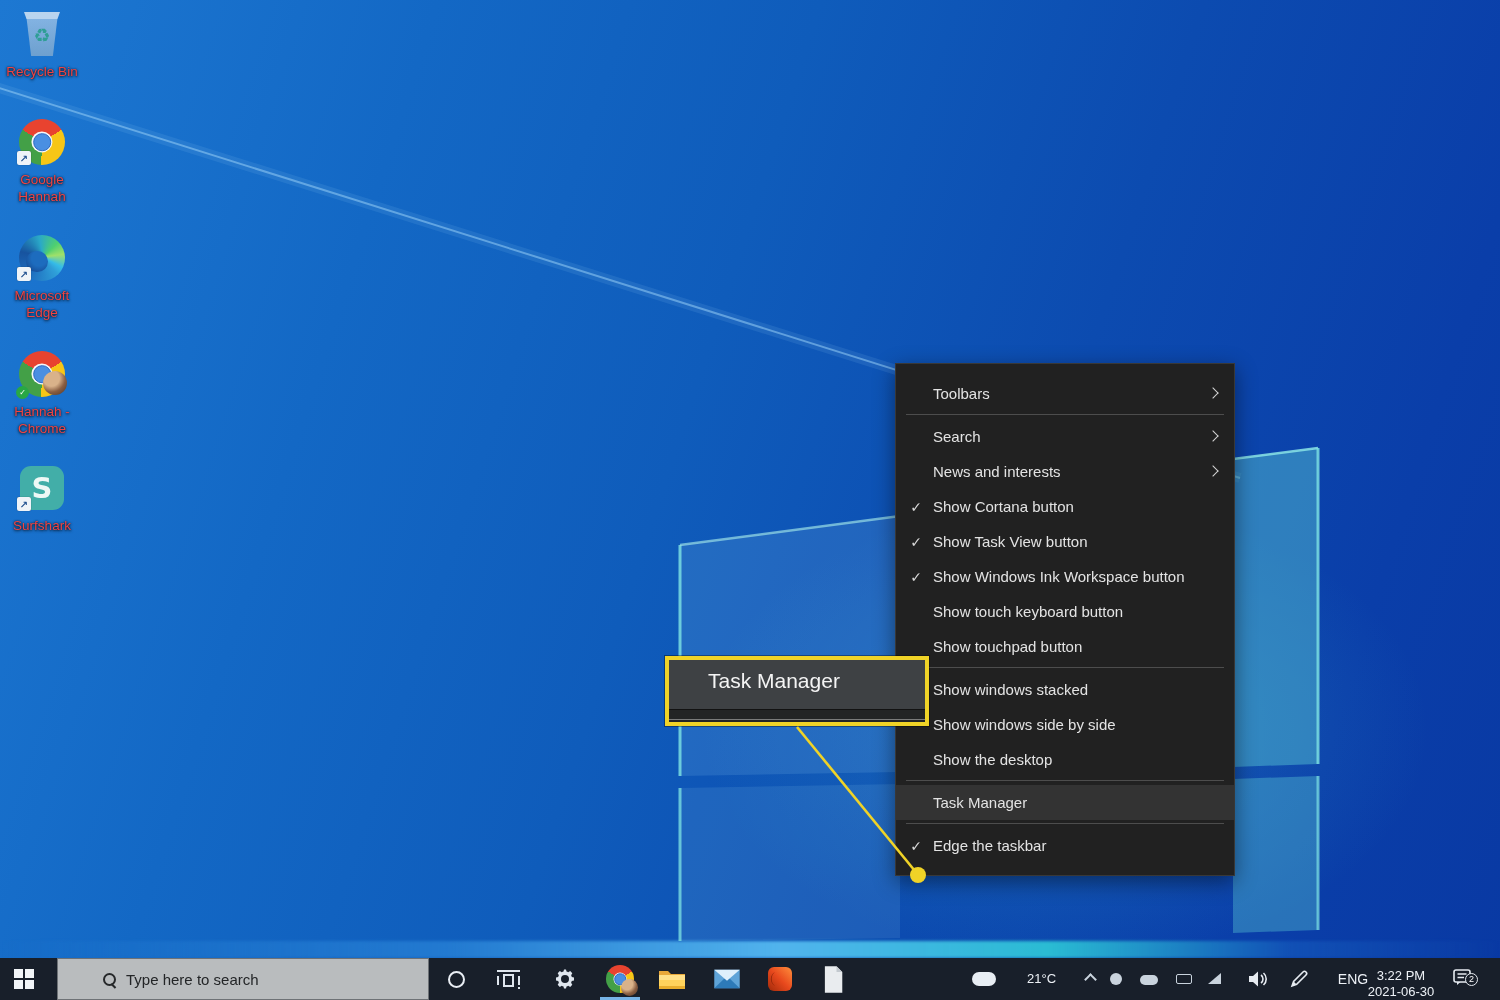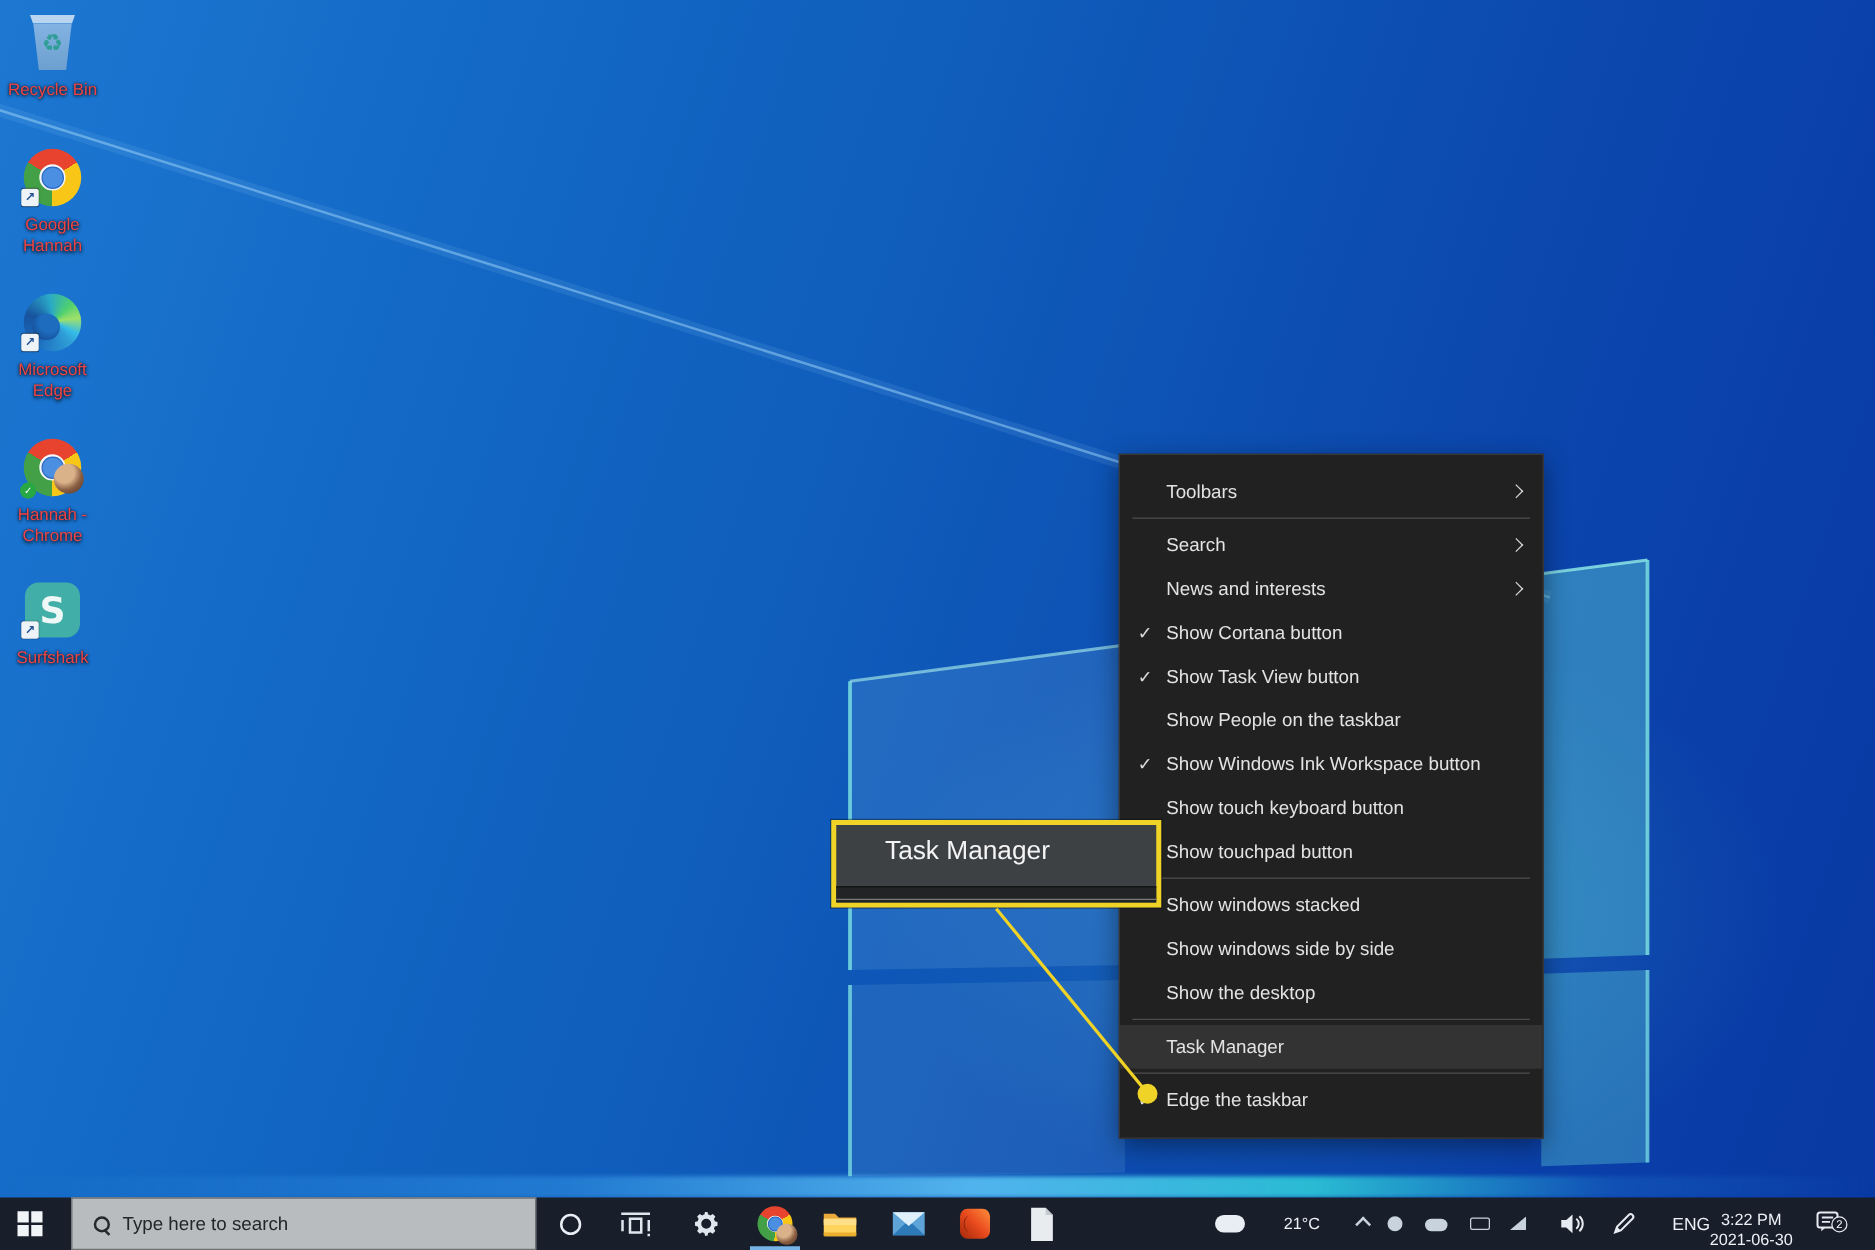--- a/index.html
+++ b/index.html
@@ -60,21 +60,21 @@
   .shark-tile { position:absolute; inset:2px; border-radius:11px; background:rgba(72,182,163,0.88);
     display:flex; align-items:center; justify-content:center; }
   .shark-tile span { color:#eef8f6; font-size:29px; font-weight:bold; font-family:"DejaVu Sans",sans-serif; }
 
   
   .taskbar { position:absolute; left:0; bottom:0; width:1500px; height:42px; background:#181f2a; z-index:3; }
   .tb-btn { position:absolute; top:0; height:42px; display:flex; align-items:center; justify-content:center; cursor:pointer; }
   .win-flag { display:grid; grid-template-columns:9px 9px; grid-template-rows:9px 9px; gap:2px; }
   .win-flag i { background:#f2f5f8; }
   .searchbox { position:absolute; left:57px; top:0; width:372px; height:42px; background:#b9bcbe;
-    border:1px solid #6e7276; display:flex; align-items:center; cursor:text; }
+    border:1px solid #6e7276; display:flex; align-items:center; cursor:text;padding-left:28px; }
   .mag { position:relative; width:13px; height:13px; margin-left:17px; }
   .mag::before { content:''; position:absolute; left:0; top:0; width:9px; height:9px;
     border:2px solid #26282a; border-radius:50%; }
   .mag::after { content:''; position:absolute; left:9px; top:10px; width:6px; height:2px;
     background:#26282a; transform:rotate(45deg); transform-origin:0 0; }
   .search-text { margin-left:10px; font-size:15px; color:#232527; }
   .cortana-ring { width:17px; height:17px; border:2px solid #e9eef4; border-radius:50%; }
   .taskview { position:relative; width:23px; height:19px; }
   .taskview i { position:absolute; background:#dfe6ee; }
   .tv-top { left:0; top:0; width:23px; height:2px; }
@@ -326,23 +326,20 @@
     </div>
     <div class="mi">
       <span class="chk">✓</span>
       <span>Show Cortana button</span>
     </div>
     <div class="mi">
       <span class="chk">✓</span>
       <span>Show Task View button</span>
     </div>
     <div class="mi">
-      <span>Show People on the taskbar</span>
-    </div>
-    <div class="mi">
       <span class="chk">✓</span>
       <span>Show Windows Ink Workspace button</span>
     </div>
     <div class="mi">
       <span>Show touch keyboard button</span>
     </div>
     <div class="mi">
       <span>Show touchpad button</span>
     </div>
     <div class="msep"></div>

